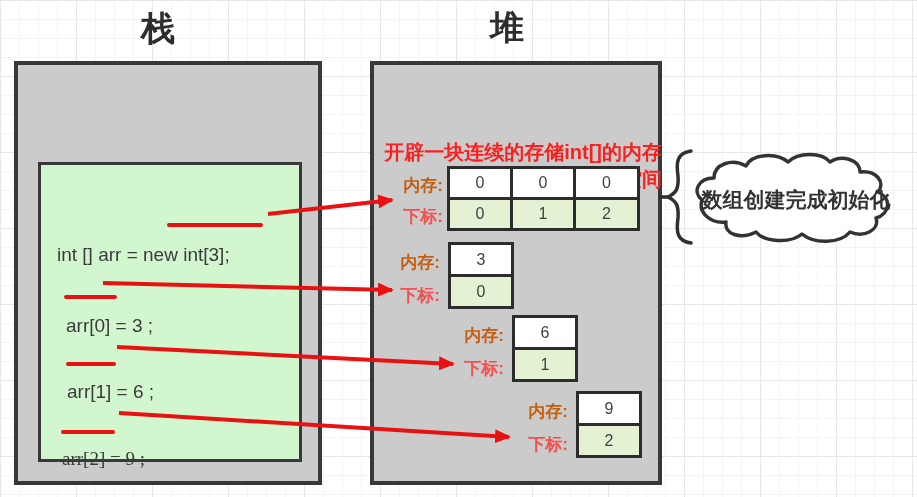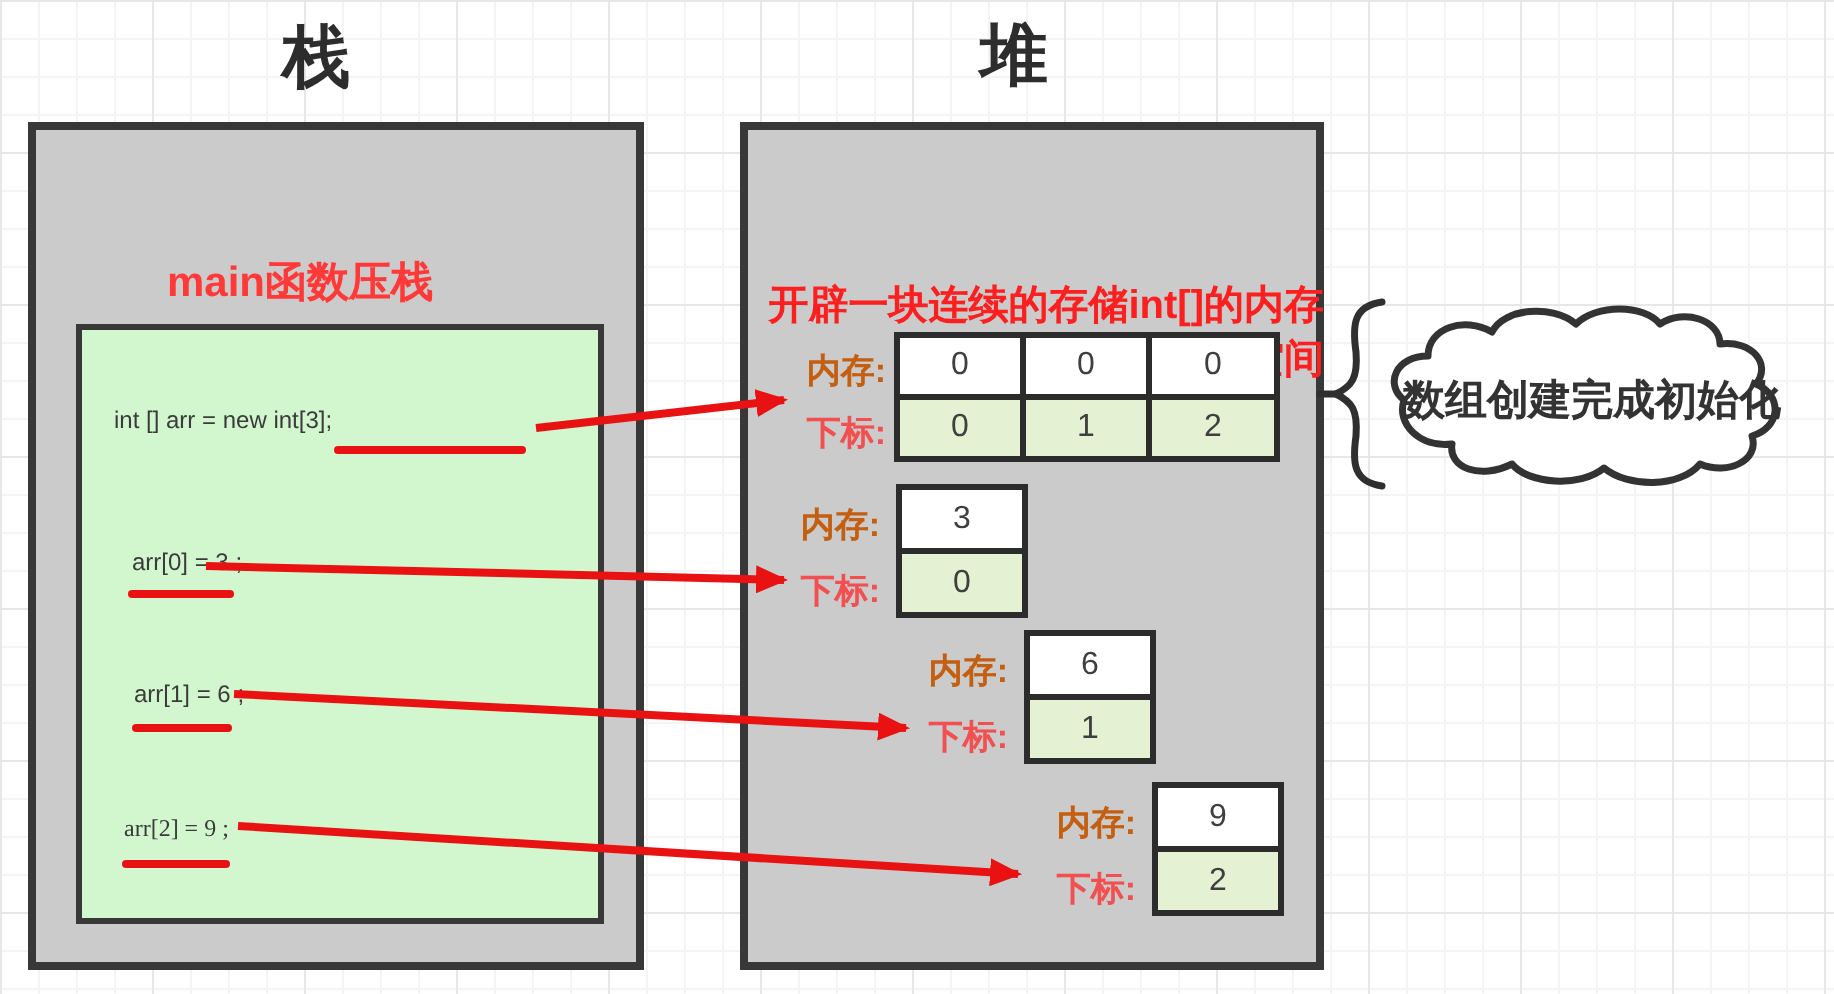--- a/index.html
+++ b/index.html
@@ -14,21 +14,21 @@
       linear-gradient(to bottom, #f4f4f4 1px, transparent 1px);
     background-size:76px 76px, 76px 76px, 19px 19px, 19px 19px;
   }
   .abs { position:absolute; }
   .big-title { font-size:34px; font-weight:bold; color:#2d2d2d; text-align:center; width:100px; }
   .mem-region {
     background:#cbcbcb; border:4px solid #383838;
   }
   .frame-label { color:#ff3838; font-weight:bold; font-size:21px; text-align:center; }
   .code-box { background:#d2f7cf; border:3px solid #383838; }
-  .code-line { font-size:12px; color:#3b3b3b; white-space:pre; }
+  .code-line { font-size:19px; color:#3b3b3b; white-space:pre;margin-top:41px; }
   .red-underline { background:#e81212; height:4px; border-radius:2px; }
   .heap-caption { color:#fb1f1f; font-weight:bold; font-size:20px; text-align:right; width:290px; }
   .mtable { background:#2c2c2c; border:3px solid #2c2c2c; display:grid; gap:3px; }
   .mtable .cell {
     display:flex; align-items:center; justify-content:center;
     font-size:16px; color:#3f3f3f;
   }
   .cell.mem { background:#ffffff; }
   .cell.idx { background:#e4f2d3; }
   .side-label { font-size:17px; font-weight:bold; width:50px; text-align:right; white-space:nowrap; }
@@ -39,21 +39,20 @@
 </style>
 </head>
 <body>
 
 <div class="canvas">
 
   <div class="abs big-title" style="left:108px; top:6px;">栈</div>
   <div class="abs big-title" style="left:457px; top:5px;">堆</div>
 
   <div class="abs mem-region" style="left:14px; top:61px; width:308px; height:424px;"></div>
-  <div class="abs frame-label" style="left:40px; top:127px; width:220px;">main函数压栈</div>
   <div class="abs code-box" style="left:38px; top:162px; width:264px; height:300px;"></div>
 
   <div class="abs code-line" style="left:57px; top:203px;">int [] arr = new int[3];</div>
   <div class="abs code-line" style="left:66px; top:274px;">arr[0] = 3 ;</div>
   <div class="abs code-line" style="left:67px; top:340px;">arr[1] = 6 ;</div>
   <div class="abs code-line" style="left:62px; top:407px;font-family:Liberation Serif, serif;">arr[2] = 9 ;</div>
 
   <div class="abs red-underline" style="left:167px; top:223px; width:96px;"></div>
   <div class="abs red-underline" style="left:64px; top:295px; width:53px;"></div>
   <div class="abs red-underline" style="left:66px; top:362px; width:50px;"></div>

